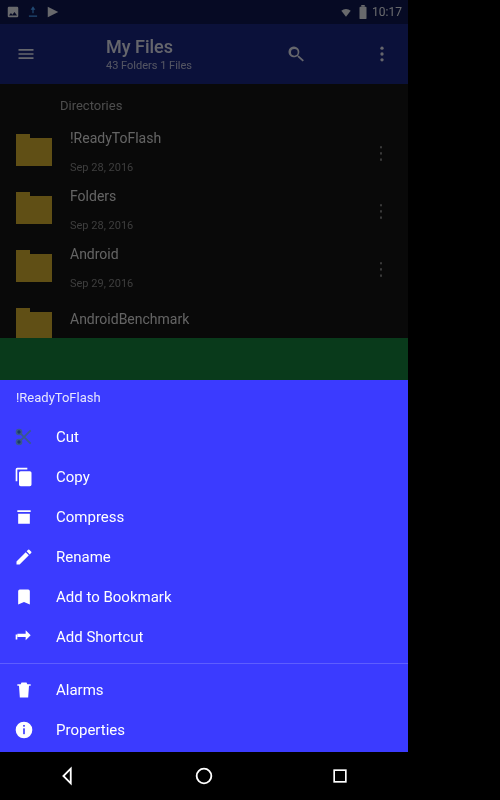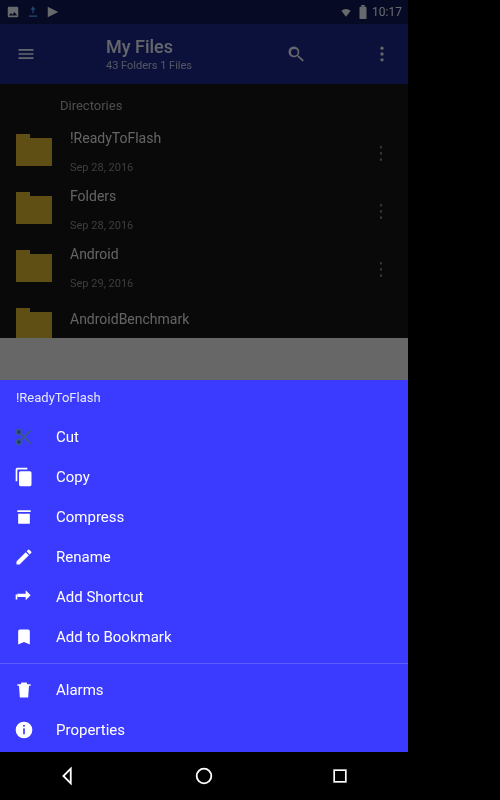--- a/index.html
+++ b/index.html
@@ -1,18 +1,18 @@
 <!DOCTYPE html>
 <html><head>
 <meta charset="utf-8">
 <style>
 * { margin: 0; padding: 0; box-sizing: border-box; }
 html, body { width: 500px; height: 800px; overflow: hidden; font-family: Roboto, Arial, sans-serif; background: #000; }
 
-.screen { width: 408px; height: 800px; position: relative; background: #e5e5e5; }
+.screen { width: 408px; height: 800px; position: relative; background: #15803d; }
 
 
 .status-bar { height: 24px; background: #0e1850; display: flex; align-items: center; justify-content: space-between; padding: 0 6px; color: #e6e8f0; font-size: 12px; }
 .status-left { display: flex; gap: 6px; align-items: center; }
 .status-right { display: flex; gap: 4px; align-items: center; }
 
 
 .app-bar { height: 60px; background: #1a2680; display: flex; align-items: center; padding: 0 16px; color: #e0e2f0; gap: 46px; }
 .app-bar .title-block { flex: 1; margin-left: 24px; }
 .app-bar .title { font-size: 18px; font-weight: 500; }
@@ -192,34 +192,34 @@
         <svg width="20" height="20" viewBox="0 0 24 24" fill="#fff">
             <path d="M3 17.25V21h3.75L17.81 9.94l-3.75-3.75L3 17.25zM20.71 7.04a1 1 0 0 0 0-1.41l-2.34-2.34a1 1 0 0 0-1.41 0l-1.83 1.83 3.75 3.75 1.83-1.83z"></path>
           </svg>
       </span>
       <span class="lbl">Rename</span>
     </div>
 
     <div class="sheet-item">
       <span class="ic">
         <svg width="20" height="20" viewBox="0 0 24 24" fill="#fff">
+            <path d="M17 3H7a2 2 0 0 0-2 2v16l7-3 7 3V5a2 2 0 0 0-2-2z"></path>
+          </svg>
+      </span>
+      <span class="lbl">Add to Bookmark</span>
+    </div>
+
+    <div class="sheet-item">
+      <span class="ic">
+        <svg width="20" height="20" viewBox="0 0 24 24" fill="#fff">
             <path d="M14 4l6 6-6 6v-4H4v-4h10V4z"></path>
             <rect x="2" y="9" width="2" height="6"></rect>
           </svg>
       </span>
       <span class="lbl">Add Shortcut</span>
-    </div>
-
-    <div class="sheet-item">
-      <span class="ic">
-        <svg width="20" height="20" viewBox="0 0 24 24" fill="#fff">
-            <path d="M17 3H7a2 2 0 0 0-2 2v16l7-3 7 3V5a2 2 0 0 0-2-2z"></path>
-          </svg>
-      </span>
-      <span class="lbl">Add to Bookmark</span>
     </div>
 
     <div class="sheet-divider"></div>
 
     <div class="sheet-item">
       <span class="ic">
         <svg width="20" height="20" viewBox="0 0 24 24" fill="#fff">
             <path d="M6 7h12l-1 14H7L6 7zm3-4h6l1 2h4v2H4V5h4l1-2z"></path>
           </svg>
       </span>

